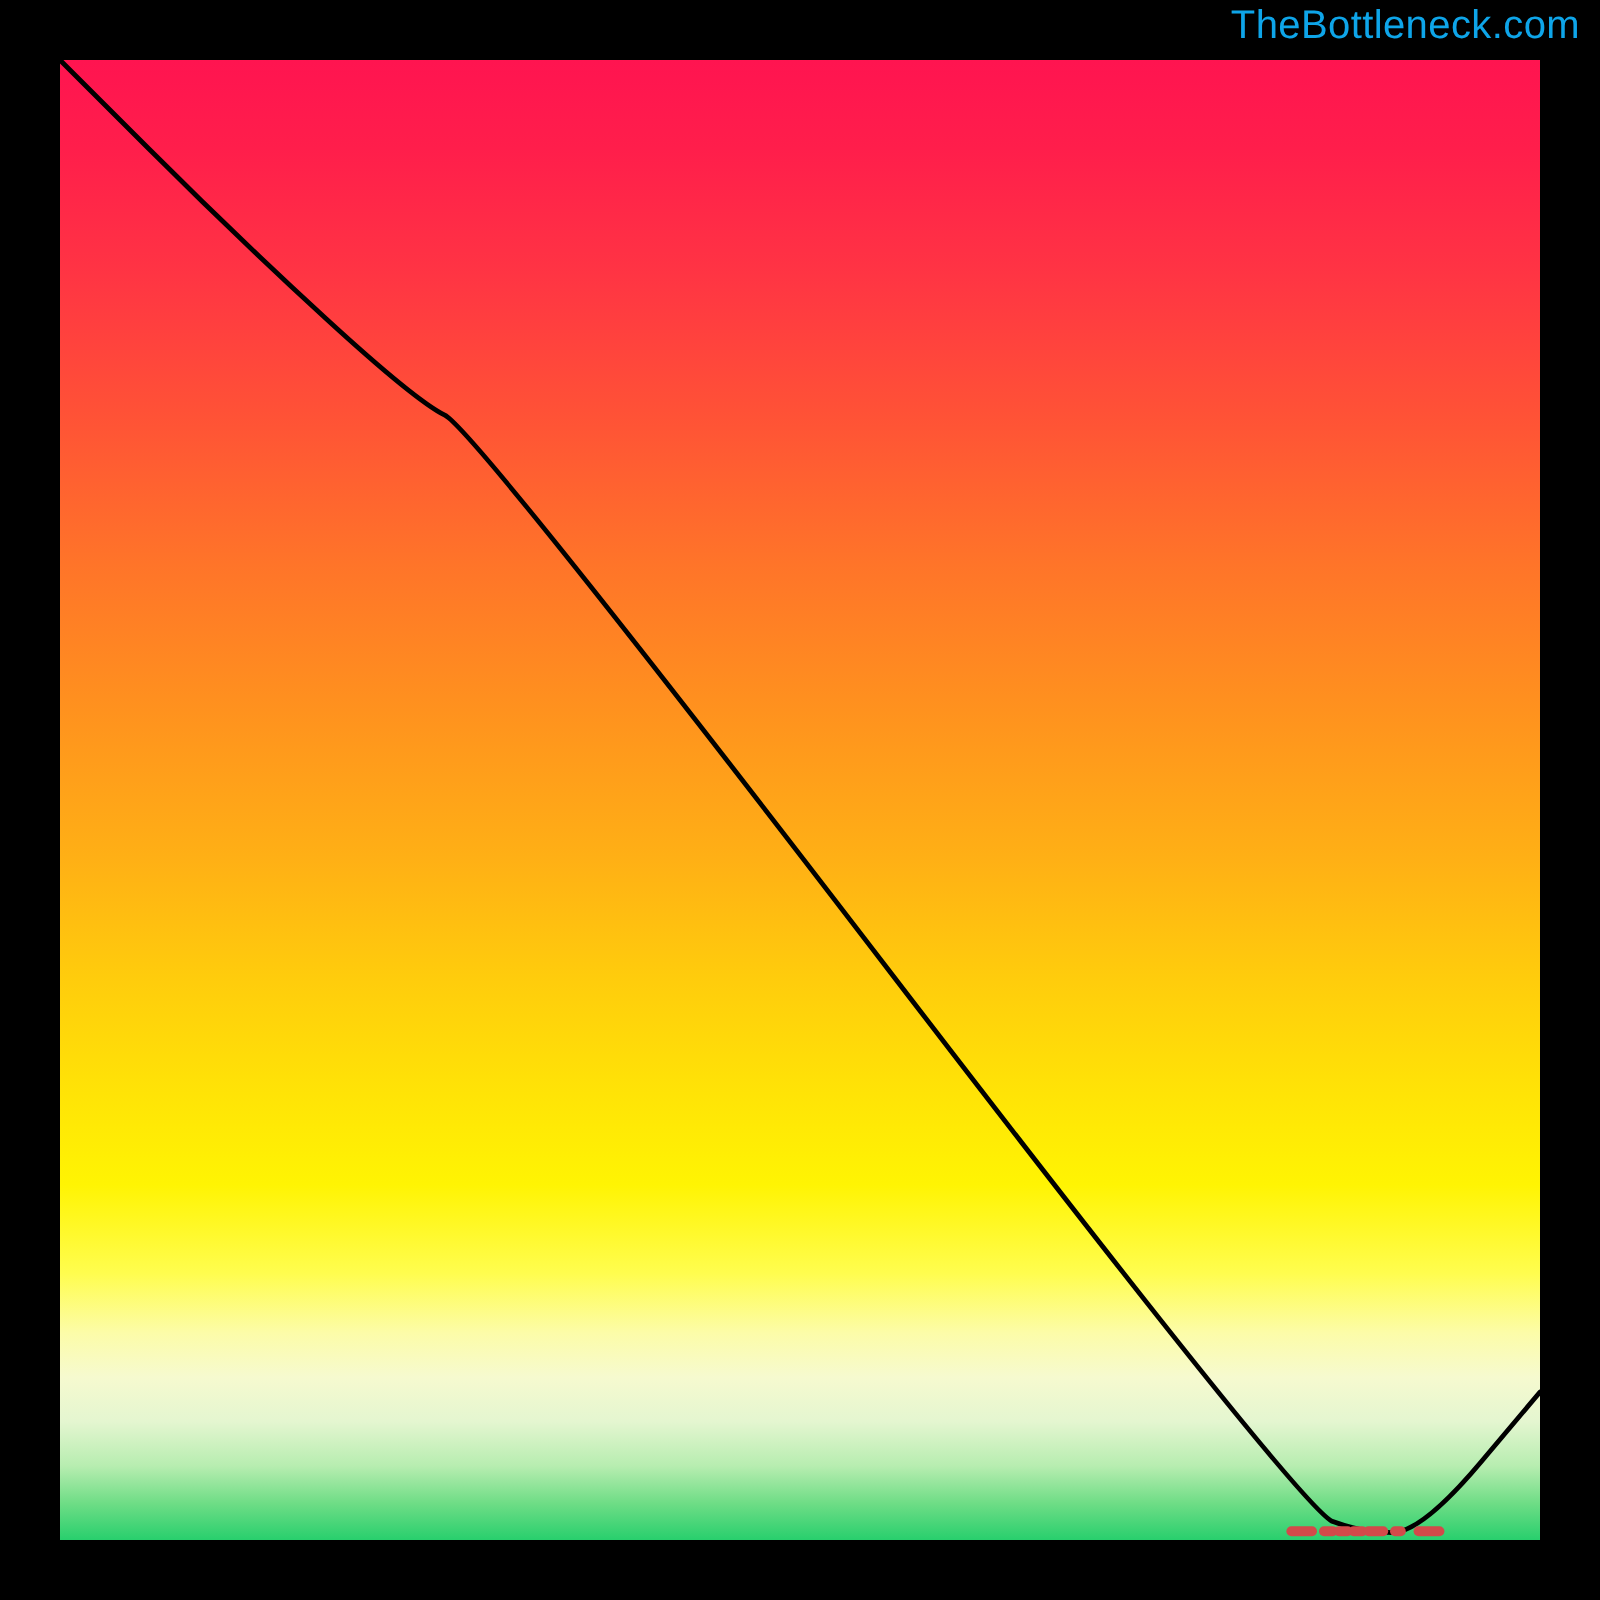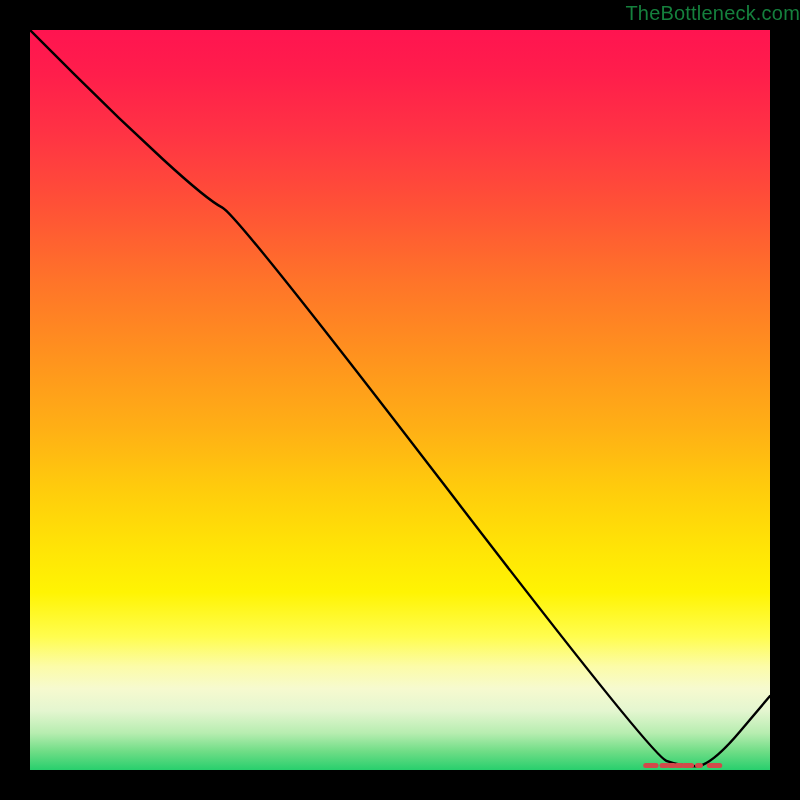--- a/index.html
+++ b/index.html
@@ -12,22 +12,22 @@
     overflow: hidden;
   }
   .stage {
     position: relative;
     width: 800px;
     height: 800px;
   }
   .watermark {
     position: absolute;
     top: 2px;
-    right: 0;
-    color: #15803d;
+    right: 10px;
+    color: #0ea5e9;
     font-size: 20px;
     font-weight: 500;
     letter-spacing: 0.2px;
     user-select: none;
   }
   .plot-area {
     position: absolute;
     left: 30px;
     top: 30px;
     width: 740px;

